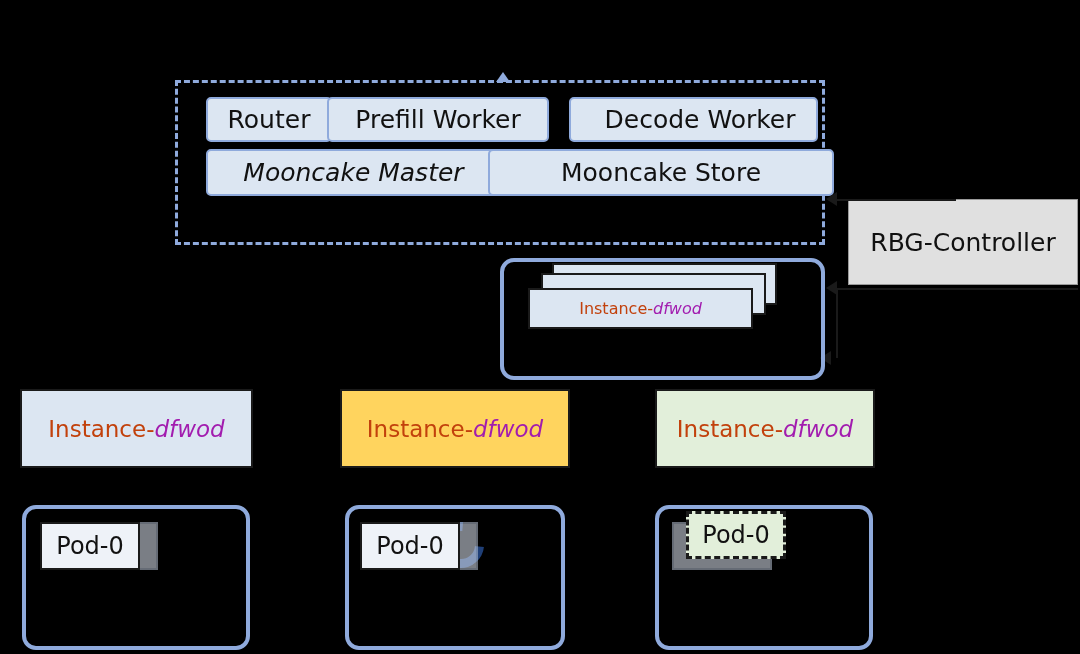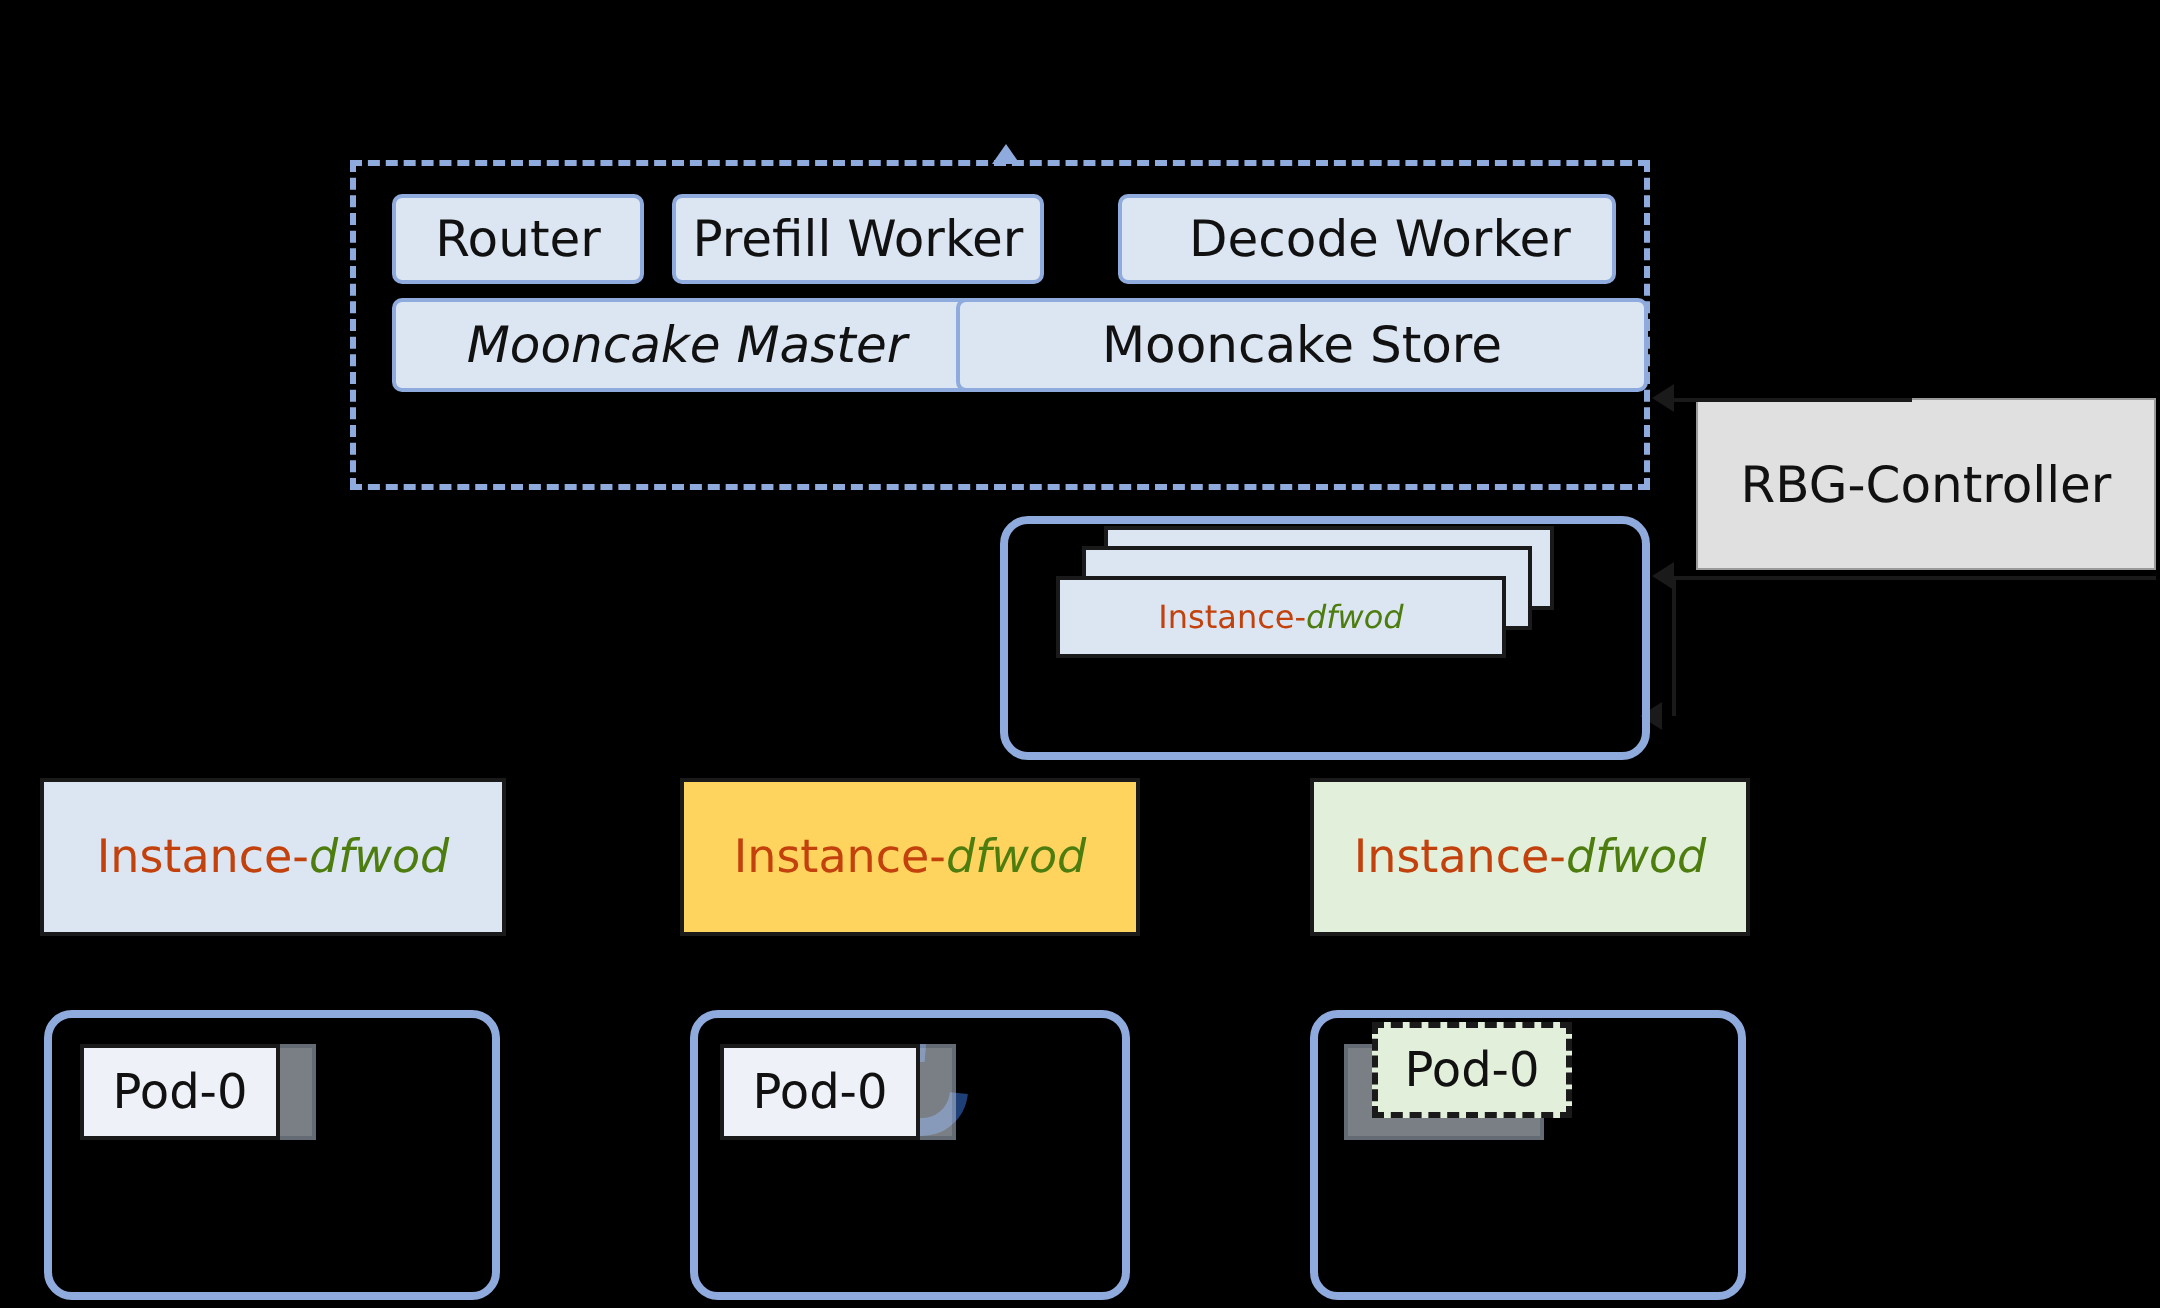--- a/index.html
+++ b/index.html
@@ -44,20 +44,21 @@
   }
 
   
   .chip {
     background: #dce6f2;
     border: 2px solid #8faadc;
     border-radius: 5px;
     color: #111111;
     font-size: 25px;
     font-weight: 400;
+    margin-left: 10px;
   }
 
   
   .instance-box {
     border: 2px solid #1a1a1a;
     font-size: 23px;
     color: #111111;
   }
   .inst-blue  { background: #dce6f2; }
   .inst-amber { background: #ffd45e; }
@@ -93,21 +94,21 @@
   
   .controller {
     background: #e0e0e0;
     border: 1px solid #9a9a9a;
     font-size: 25px;
     color: #111111;
   }
 
   
   .t-regular { color: #c2410c; }
-  .t-italic  { color: #4d7c0f; font-style: italic; }
+  .t-italic  { color: #a21caf; font-style: italic; }
 
   
   .line-h {
     position: absolute;
     height: 0;
     border-top: 2px solid #1a1a1a;
   }
   .line-v {
     position: absolute;
     width: 0;
@@ -142,21 +143,21 @@
 <div id="canvas">
 
   <div class="dashed-group" style="left:175px; top:80px; width:650px; height:165px;"></div>
 
   <div class="arrow-up" style="left:496px; top:72px;"></div>
 
   <div class="node chip" style="left:196px; top:97px; width:126px; height:45px;">
     <span>Router</span>
   </div>
 
-  <div class="node chip" style="left:336px; top:97px; width:186px; height:45px;">
+  <div class="node chip" style="left:317px; top:97px; width:222px; height:45px;">
     <span>Prefill Worker</span>
   </div>
 
   <div class="node chip" style="left:559px; top:97px; width:249px; height:45px;padding-left:13px;">
     <span>Decode Worker</span>
   </div>
 
   <div class="node chip" style="left:196px; top:149px; width:295px; height:47px;font-style:italic;">
     <span>Mooncake Master</span>
   </div>

